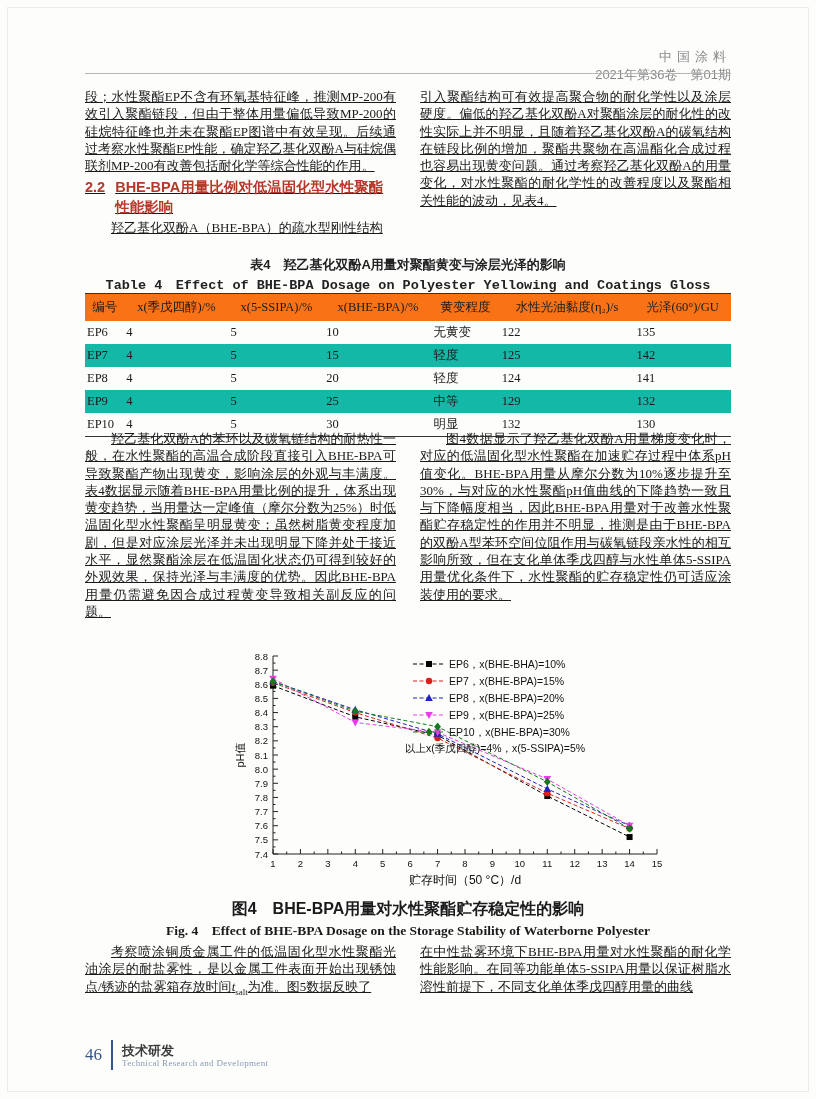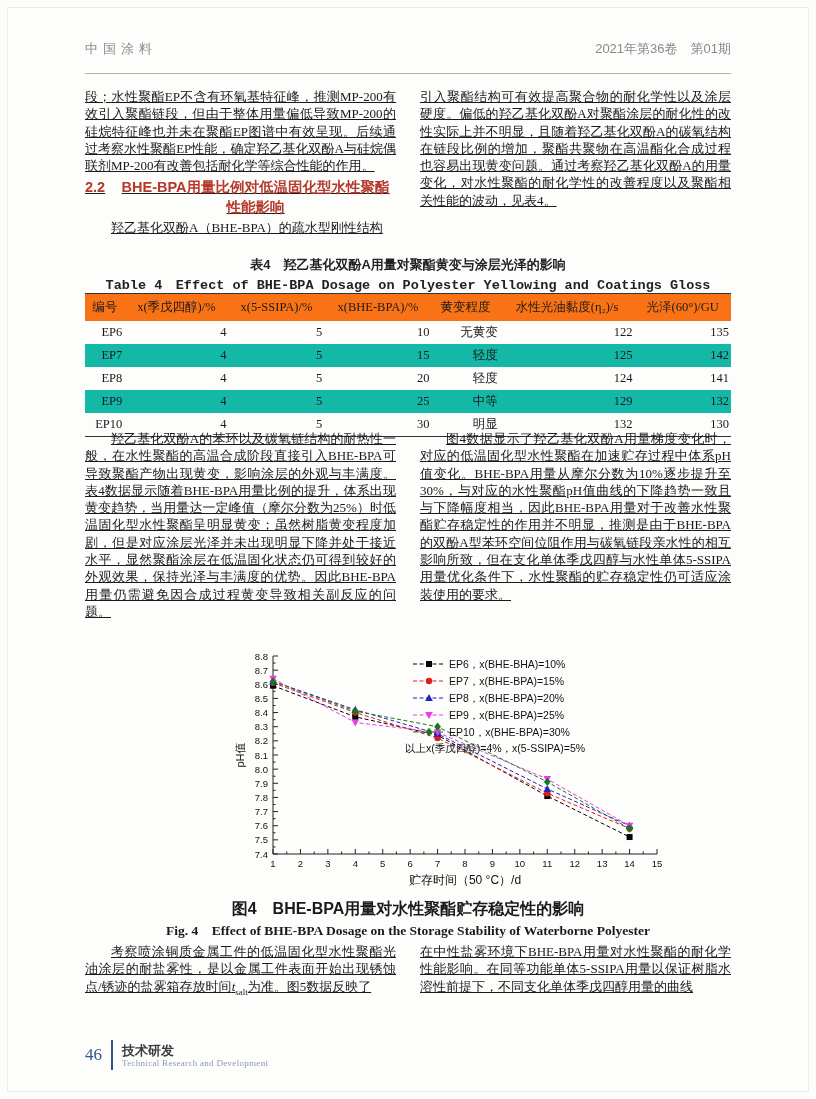--- a/index.html
+++ b/index.html
@@ -4,44 +4,44 @@
 <style>
   html,body{margin:0;padding:0;}
   body{
     width:816px;height:1099px;position:relative;background:#fdfdfc;
     font-family:"Liberation Serif","DejaVu Serif",serif;color:#1a1a1a;
     overflow:hidden;
   }
   .page-frame{position:absolute;left:7px;top:7px;right:7px;bottom:7px;border:1px solid #ececea;pointer-events:none;}
   .content{position:absolute;left:85px;width:646px;}
   
-  .pg-header{top:40px;display:flex;justify-content:space-between;align-items:flex-end;
-    font-family:"Liberation Sans","DejaVu Sans",sans-serif;font-size:13px;color:#8a8a8a;}
+  .pg-header{top:48px;display:flex;justify-content:space-between;align-items:flex-end;
+    font-family:"Liberation Sans","DejaVu Sans",sans-serif;font-size:13px;color:#8a8a8a;flex-direction:column;}
   .pg-header .journal{letter-spacing:5px;}
   .pg-header-rule{top:73px;border-top:1px solid #b5b5b5;height:0;}
   
   .cols{display:flex;gap:24px;text-decoration:underline;}
   .col{width:312px;font-size:13px;line-height:17.3px;text-align:justify;}
   .col p{margin:0;}
   .indent{text-indent:2em;}
   .top-block{top:88px;}
   .mid-block{top:430px;}
   .bot-block{top:943px;}
   .sec-heading{display:flex;gap:10px;color:#b5392b;
     font-family:"Liberation Sans","DejaVu Sans",sans-serif;font-weight:bold;
-    font-size:14.5px;line-height:20px;margin:3px 0 2px 0;text-align:center;}
+    font-size:14.5px;line-height:20px;margin:3px 0 2px 0;text-align:left;}
   
   .tbl-titles{top:256px;text-align:center;}
   .tbl-title-cn{font-family:"Liberation Sans","DejaVu Sans",sans-serif;font-weight:bold;font-size:13px;color:#222;}
   .tbl-title-en{font-family:Liberation Mono, monospace;font-weight:bold;font-size:13.5px;color:#222;margin-top:2px;}
   .tbl-wrap{top:293px;}
   table.data{width:646px;border-collapse:collapse;font-size:12.5px;
     border-top:1.5px solid #333;border-bottom:1.5px solid #333;}
   table.data th{background:#f97316;font-weight:normal;padding:5px 2px;text-align:center;}
-  table.data td{padding:3px 2px;text-align:right;}
+  table.data td{padding:3px 2px;text-align:left;}
   table.data tr.alt{background:#14b8a6;}
   
   .chart-wrap{top:648px;left:233px;width:434px;position:absolute;}
   
   .fig-caption{top:899px;text-align:center;}
   .fig-cap-cn{font-family:Liberation Sans, sans-serif;font-weight:bold;font-size:16px;}
   .fig-cap-en{font-family:"Liberation Serif","DejaVu Serif",serif;font-weight:bold;font-size:13.5px;margin-top:2px;}
   sub{font-size:9px;}
   .tvar{font-style:italic;}
   

